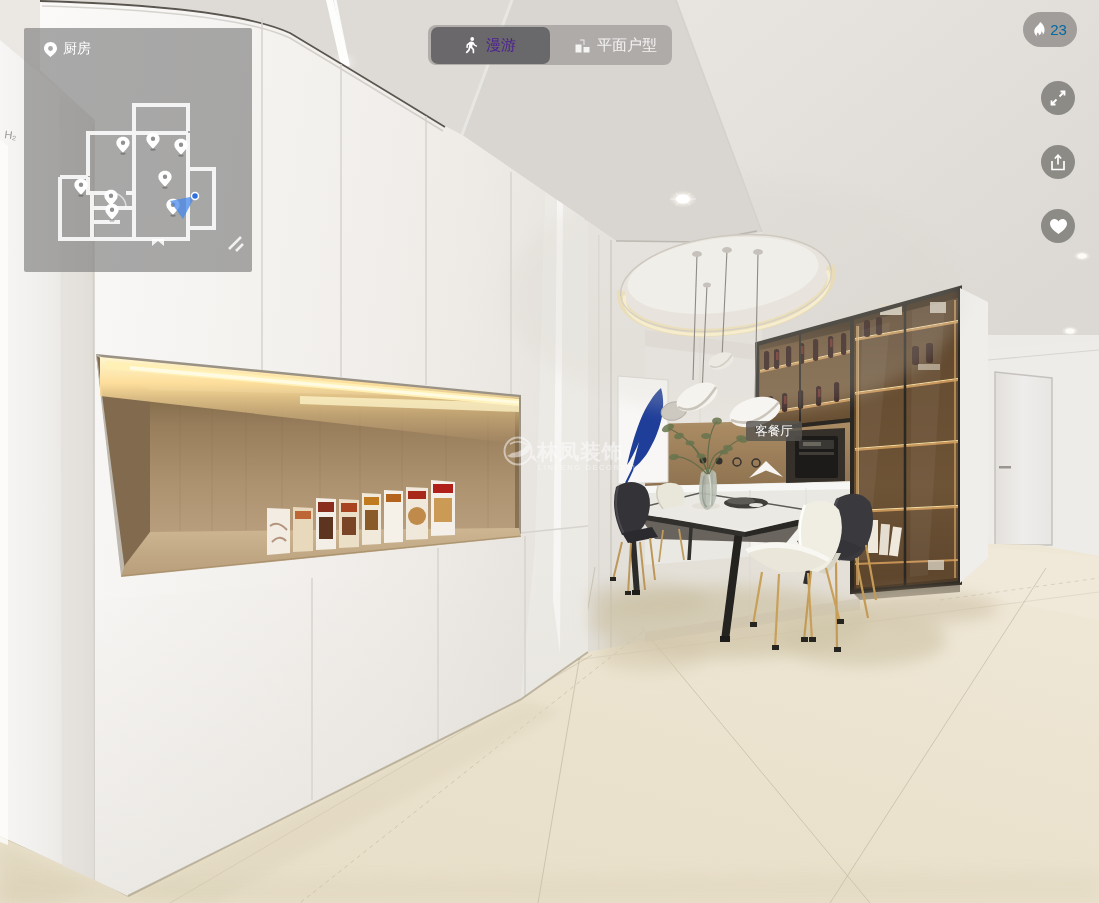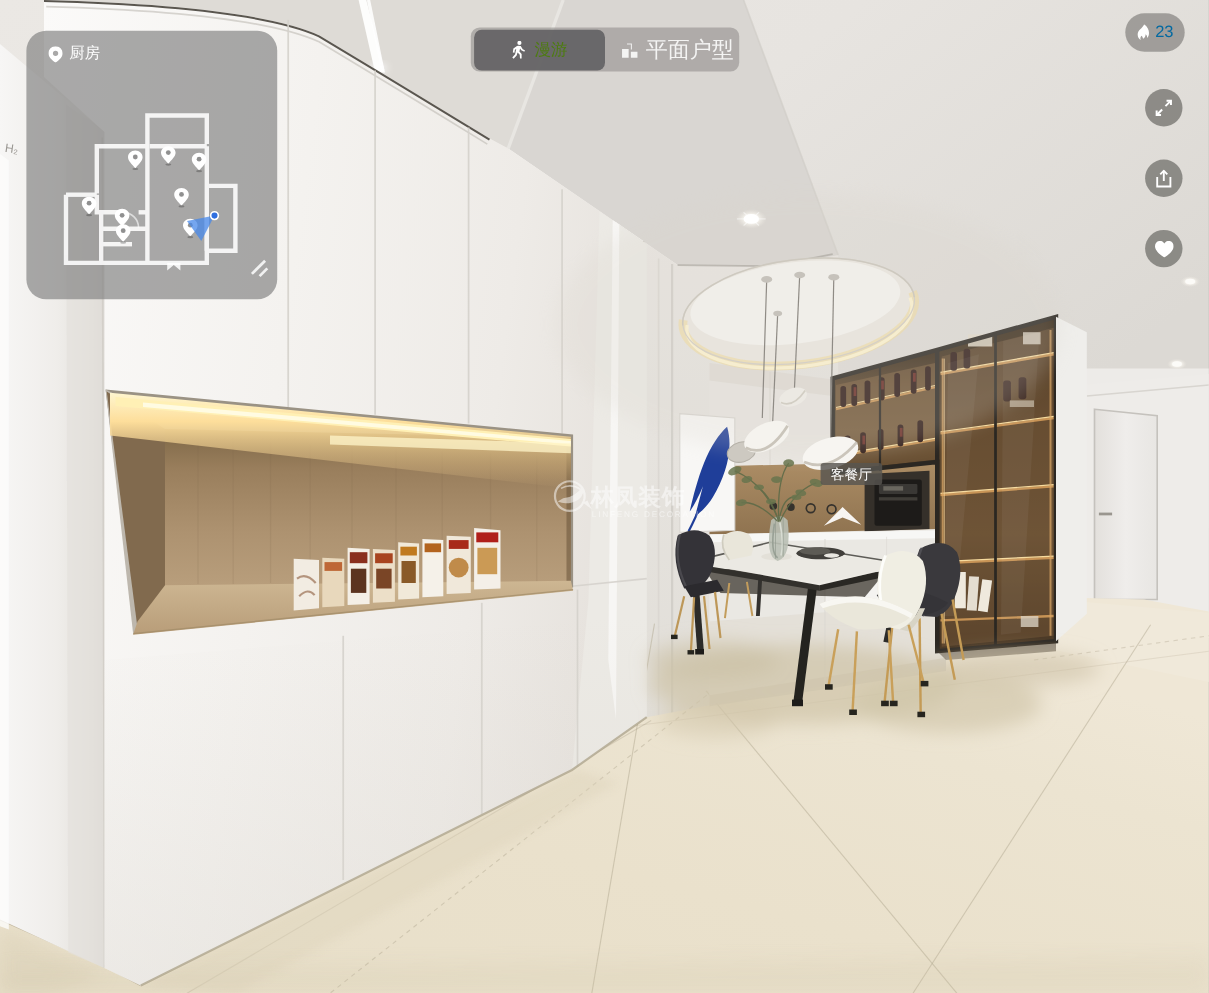--- a/index.html
+++ b/index.html
@@ -491,21 +491,21 @@
       <circle cx="14" cy="14" r="13.5" fill="none" stroke="#ffffff" stroke-width="2"></circle>
       <path d="M3,19 Q12,23 22,17 Q28,12 26,5 Q19,15 8,16 Z" fill="#ffffff"></path>
       <path d="M6,7 Q15,2 24,8" stroke="#ffffff" stroke-width="1.5" fill="none"></path>
       <path d="M26,20 L34,26 L30,18 Z" fill="#ffffff"></path>
     </g>
     <text x="537" y="459" font-size="21" font-weight="bold" fill="#ffffff" letter-spacing="0.5">林凤装饰</text>
     <text x="538" y="470" font-size="7.5" fill="#ffffff" letter-spacing="1.6">LINFENG DECORATION</text>
   </g>
 </svg>
 
-<div style="position:absolute;left:24px;top:28px;width:228px;height:244px;background:rgba(130,130,130,0.68);border-radius:18px;">
+<div style="position:absolute;left:24px;top:28px;width:228px;height:244px;background:rgba(130,130,130,0.68);border-radius:2px;">
   <svg width="228" height="244" viewBox="0 0 228 244" xmlns="http://www.w3.org/2000/svg">
     <defs>
       <g id="pin">
         <path d="M0,-13 C-5,-13 -8.5,-9.5 -8.5,-5.2 C-8.5,-1 -4,2.8 0,7.5 C4,2.8 8.5,-1 8.5,-5.2 C8.5,-9.5 5,-13 0,-13 Z" fill="#ffffff"></path>
         <circle cx="0" cy="-5.5" r="2.8" fill="#909090"></circle>
         <ellipse cx="0" cy="8.5" rx="3.5" ry="1.3" fill="#000000" opacity="0.25"></ellipse>
       </g>
       <filter id="b4" x="-40%" y="-40%" width="180%" height="180%">
             <feGaussianBlur stdDeviation="4"></feGaussianBlur>
           </filter>
@@ -554,30 +554,30 @@
   </svg>
   <div style="position:absolute;left:20px;top:12px;color:#fff;font-size:14px;display:flex;align-items:center;">
     <svg width="13" height="15" viewBox="0 0 14 16" style="margin-right:6px;">
           <path d="M7,0 C3.1,0 0,3.1 0,7 C0,10.5 3.5,13.5 7,16 C10.5,13.5 14,10.5 14,7 C14,3.1 10.9,0 7,0 Z M7,9.5 A2.6,2.6 0 1,1 7,4.3 A2.6,2.6 0 0,1 7,9.5 Z" fill="#fff"></path>
         </svg>
     <span>厨房</span>
   </div>
 </div>
 
 <div style="position:absolute;left:428px;top:25px;width:244px;height:40px;background:rgba(148,146,143,0.62);border-radius:8px;"></div>
-<div style="position:absolute;left:431px;top:27px;width:119px;height:37px;background:rgba(96,95,97,0.88);border-radius:7px;display:flex;align-items:center;justify-content:center;color:#4d7c0f;font-size:15px;">
+<div style="position:absolute;left:431px;top:27px;width:119px;height:37px;background:rgba(96,95,97,0.88);border-radius:7px;display:flex;align-items:center;justify-content:center;color:#4c1d95;font-size:15px;">
   <svg width="13" height="17" viewBox="0 0 13 17" style="margin-right:8px;">
         <g fill="#fff">
           <circle cx="7.2" cy="2" r="1.9"></circle>
           <path d="M6.2,4.5 L8.4,4.9 L10.2,7.7 L12.2,8.7 L11.7,10 L8.9,8.6 L7.8,7.2 L7.2,9.8 L9.2,12.2 L9.2,16.2 L7.7,16.2 L7.5,12.8 L5.5,10.8 L4.7,13.4 L1.9,16.4 L0.7,15.3 L3.3,12.3 L4.3,7.5 L3.1,8.3 L2.7,11 L1.2,10.8 L1.7,7.2 L5,4.8 Z"></path>
         </g>
       </svg>
   <span>漫游</span>
 </div>
-<div style="position:absolute;left:560px;top:27px;width:112px;height:37px;display:flex;align-items:center;justify-content:center;color:rgba(250,250,250,0.92);font-size:20px;">
+<div style="position:absolute;left:560px;top:27px;width:112px;height:37px;display:flex;align-items:center;justify-content:center;color:rgba(250,250,250,0.92);font-size:15px;">
   <svg width="15" height="14" viewBox="0 0 15 14" style="margin-right:7px;">
         <g fill="rgba(250,250,250,0.92)">
           <path d="M0.5,5.5 L6.5,5.5 L6.5,13.5 L0.5,13.5 Z"></path>
           <path d="M8.5,8 L14.5,8 L14.5,13.5 L8.5,13.5 Z"></path>
           <path d="M5,0.5 L9.5,0.5 L9.5,6 L8.5,6 L8.5,1.5 L5,1.5 Z" opacity="0.9"></path>
         </g>
       </svg>
   <span>平面户型</span>
 </div>
 

